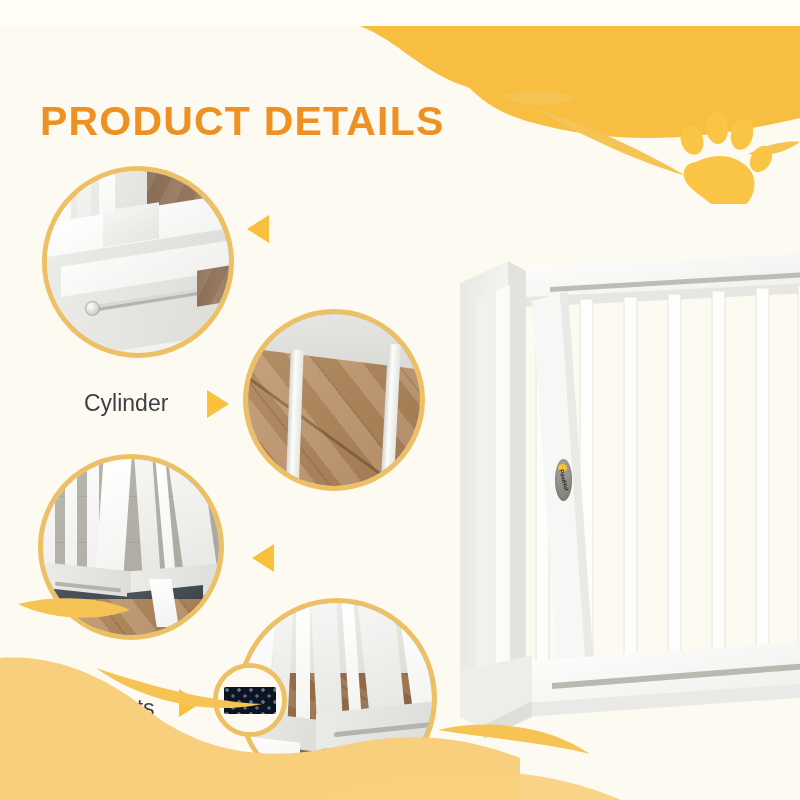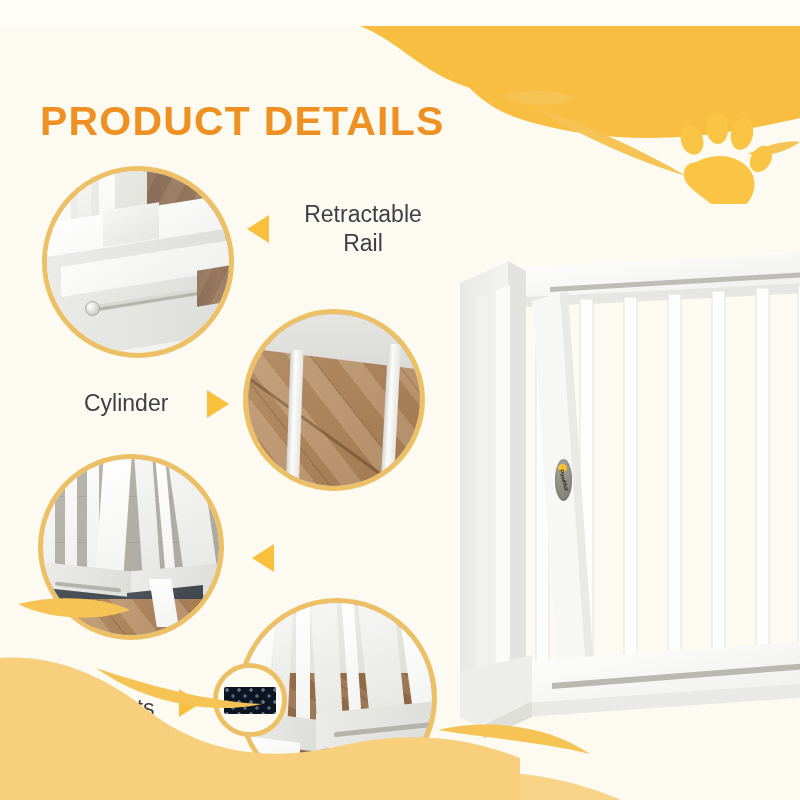--- a/index.html
+++ b/index.html
@@ -229,22 +229,20 @@
 
       <div class="slotline" style="left:48px; top:134px; width:108px; height:7px; transform:skewY(-9deg); transform-origin:left top; background:#d9d9d3;"></div>
       <div class="slotline" style="left:50px; top:137px; width:104px; height:3px; transform:skewY(-9deg); transform-origin:left top;"></div>
       <div style="position:absolute; left:38px; top:130px; width:13px; height:13px; border-radius:50%;
                   background:radial-gradient(circle at 35% 35%, #ffffff, #b9b9b2); border:1px solid #a9a9a2;"></div>
 
       <div class="wood-dark" style="position:absolute; left:150px; top:96px; width:46px; height:36px; transform:skewY(-9deg);"></div>
     </div>
   </div>
   <div class="arrow arrow-left a1"></div>
-  <div class="label l1">Retractable
-Rail</div>
 
   <div class="circle c2">
     <div class="inner wood-light">
 
       <div style="position:absolute; left:-30px; top:40px; width:280px; height:3px; background:rgba(60,36,14,.35); transform:rotate(36deg); transform-origin:left top;"></div>
       <div style="position:absolute; left:-30px; top:120px; width:280px; height:3px; background:rgba(60,36,14,.3); transform:rotate(36deg); transform-origin:left top;"></div>
 
       <div style="position:absolute; left:-10px; top:-10px; width:210px; height:56px; background:linear-gradient(170deg,#eaeae7 0%,#d9d9d5 100%); transform:skewY(7deg);"></div>
 
       <div style="position:absolute; left:40px; top:36px; width:13px; height:150px;

